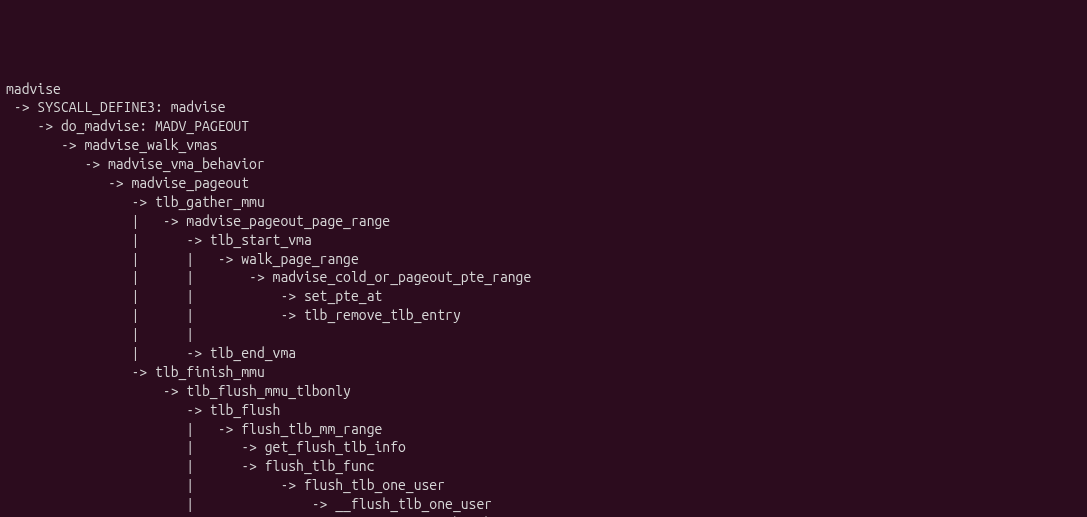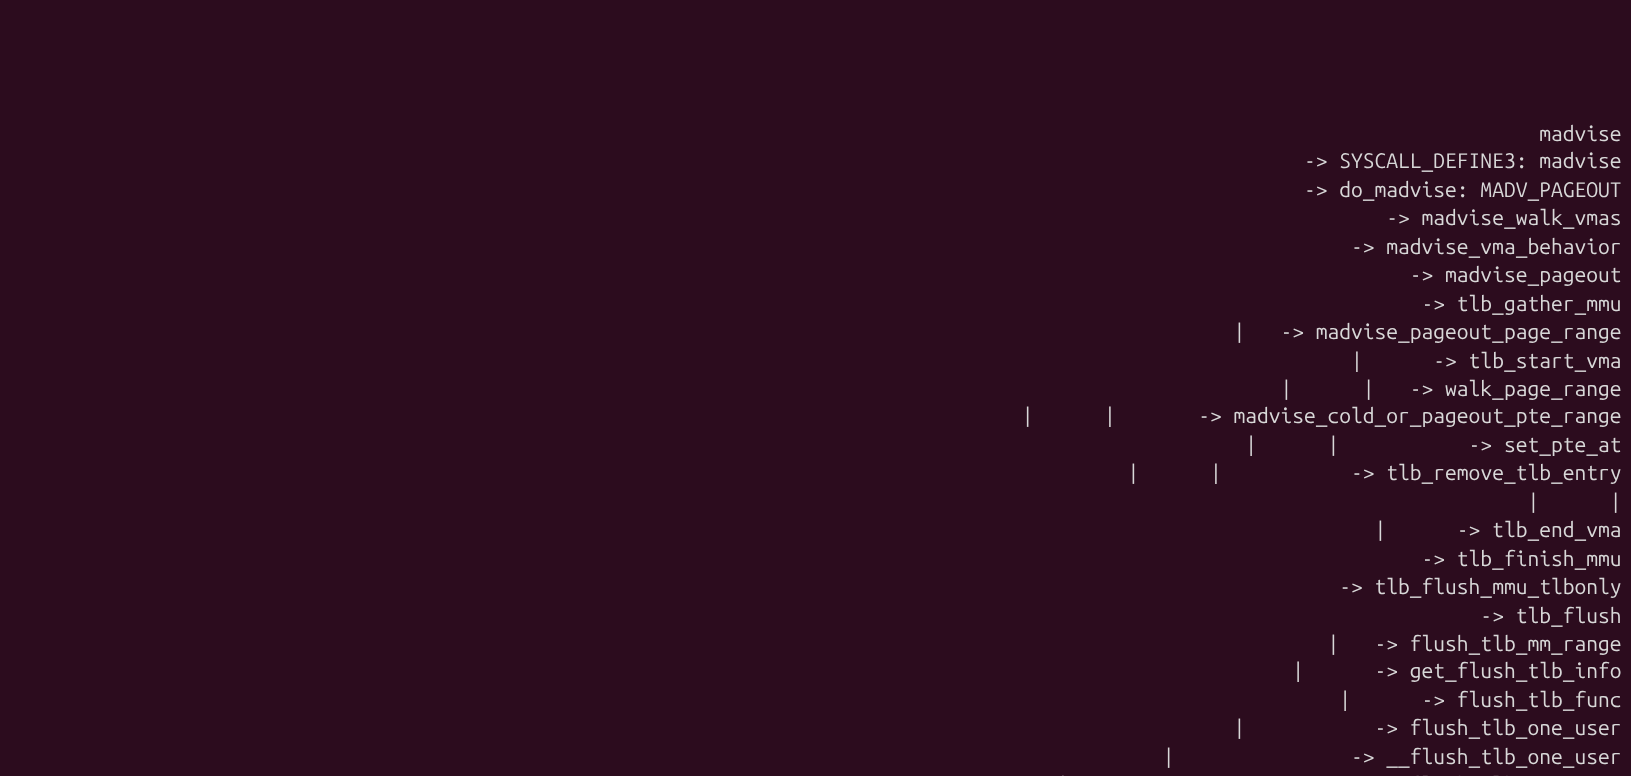--- a/index.html
+++ b/index.html
@@ -14,21 +14,20 @@
       line-height: 1.35;
       color: #d8d8d8;
       padding: 4px 6px;
       white-space: pre;
       width: 1087px;
       height: 517px;
       overflow: hidden;
     }
     .line {
       display: block;
-      text-align: right;
     }
   </style>
 </head>
 <body>
 
 
 
 <div id="terminal"><span class="line">madvise</span><span class="line"> -&gt; SYSCALL_DEFINE3: madvise</span><span class="line">    -&gt; do_madvise: MADV_PAGEOUT</span><span class="line">       -&gt; madvise_walk_vmas</span><span class="line">          -&gt; madvise_vma_behavior</span><span class="line">             -&gt; madvise_pageout</span><span class="line">                -&gt; tlb_gather_mmu</span><span class="line">                |   -&gt; madvise_pageout_page_range</span><span class="line">                |      -&gt; tlb_start_vma</span><span class="line">                |      |   -&gt; walk_page_range</span><span class="line">                |      |       -&gt; madvise_cold_or_pageout_pte_range</span><span class="line">                |      |           -&gt; set_pte_at</span><span class="line">                |      |           -&gt; tlb_remove_tlb_entry</span><span class="line">                |      |</span><span class="line">                |      -&gt; tlb_end_vma</span><span class="line">                -&gt; tlb_finish_mmu</span><span class="line">                    -&gt; tlb_flush_mmu_tlbonly</span><span class="line">                       -&gt; tlb_flush</span><span class="line">                       |   -&gt; flush_tlb_mm_range</span><span class="line">                       |      -&gt; get_flush_tlb_info</span><span class="line">                       |      -&gt; flush_tlb_func</span><span class="line">                       |           -&gt; flush_tlb_one_user</span><span class="line">                       |               -&gt; __flush_tlb_one_user</span><span class="line">                       |                   -&gt; native_flush_tlb_one_user</span></div>
 
 

